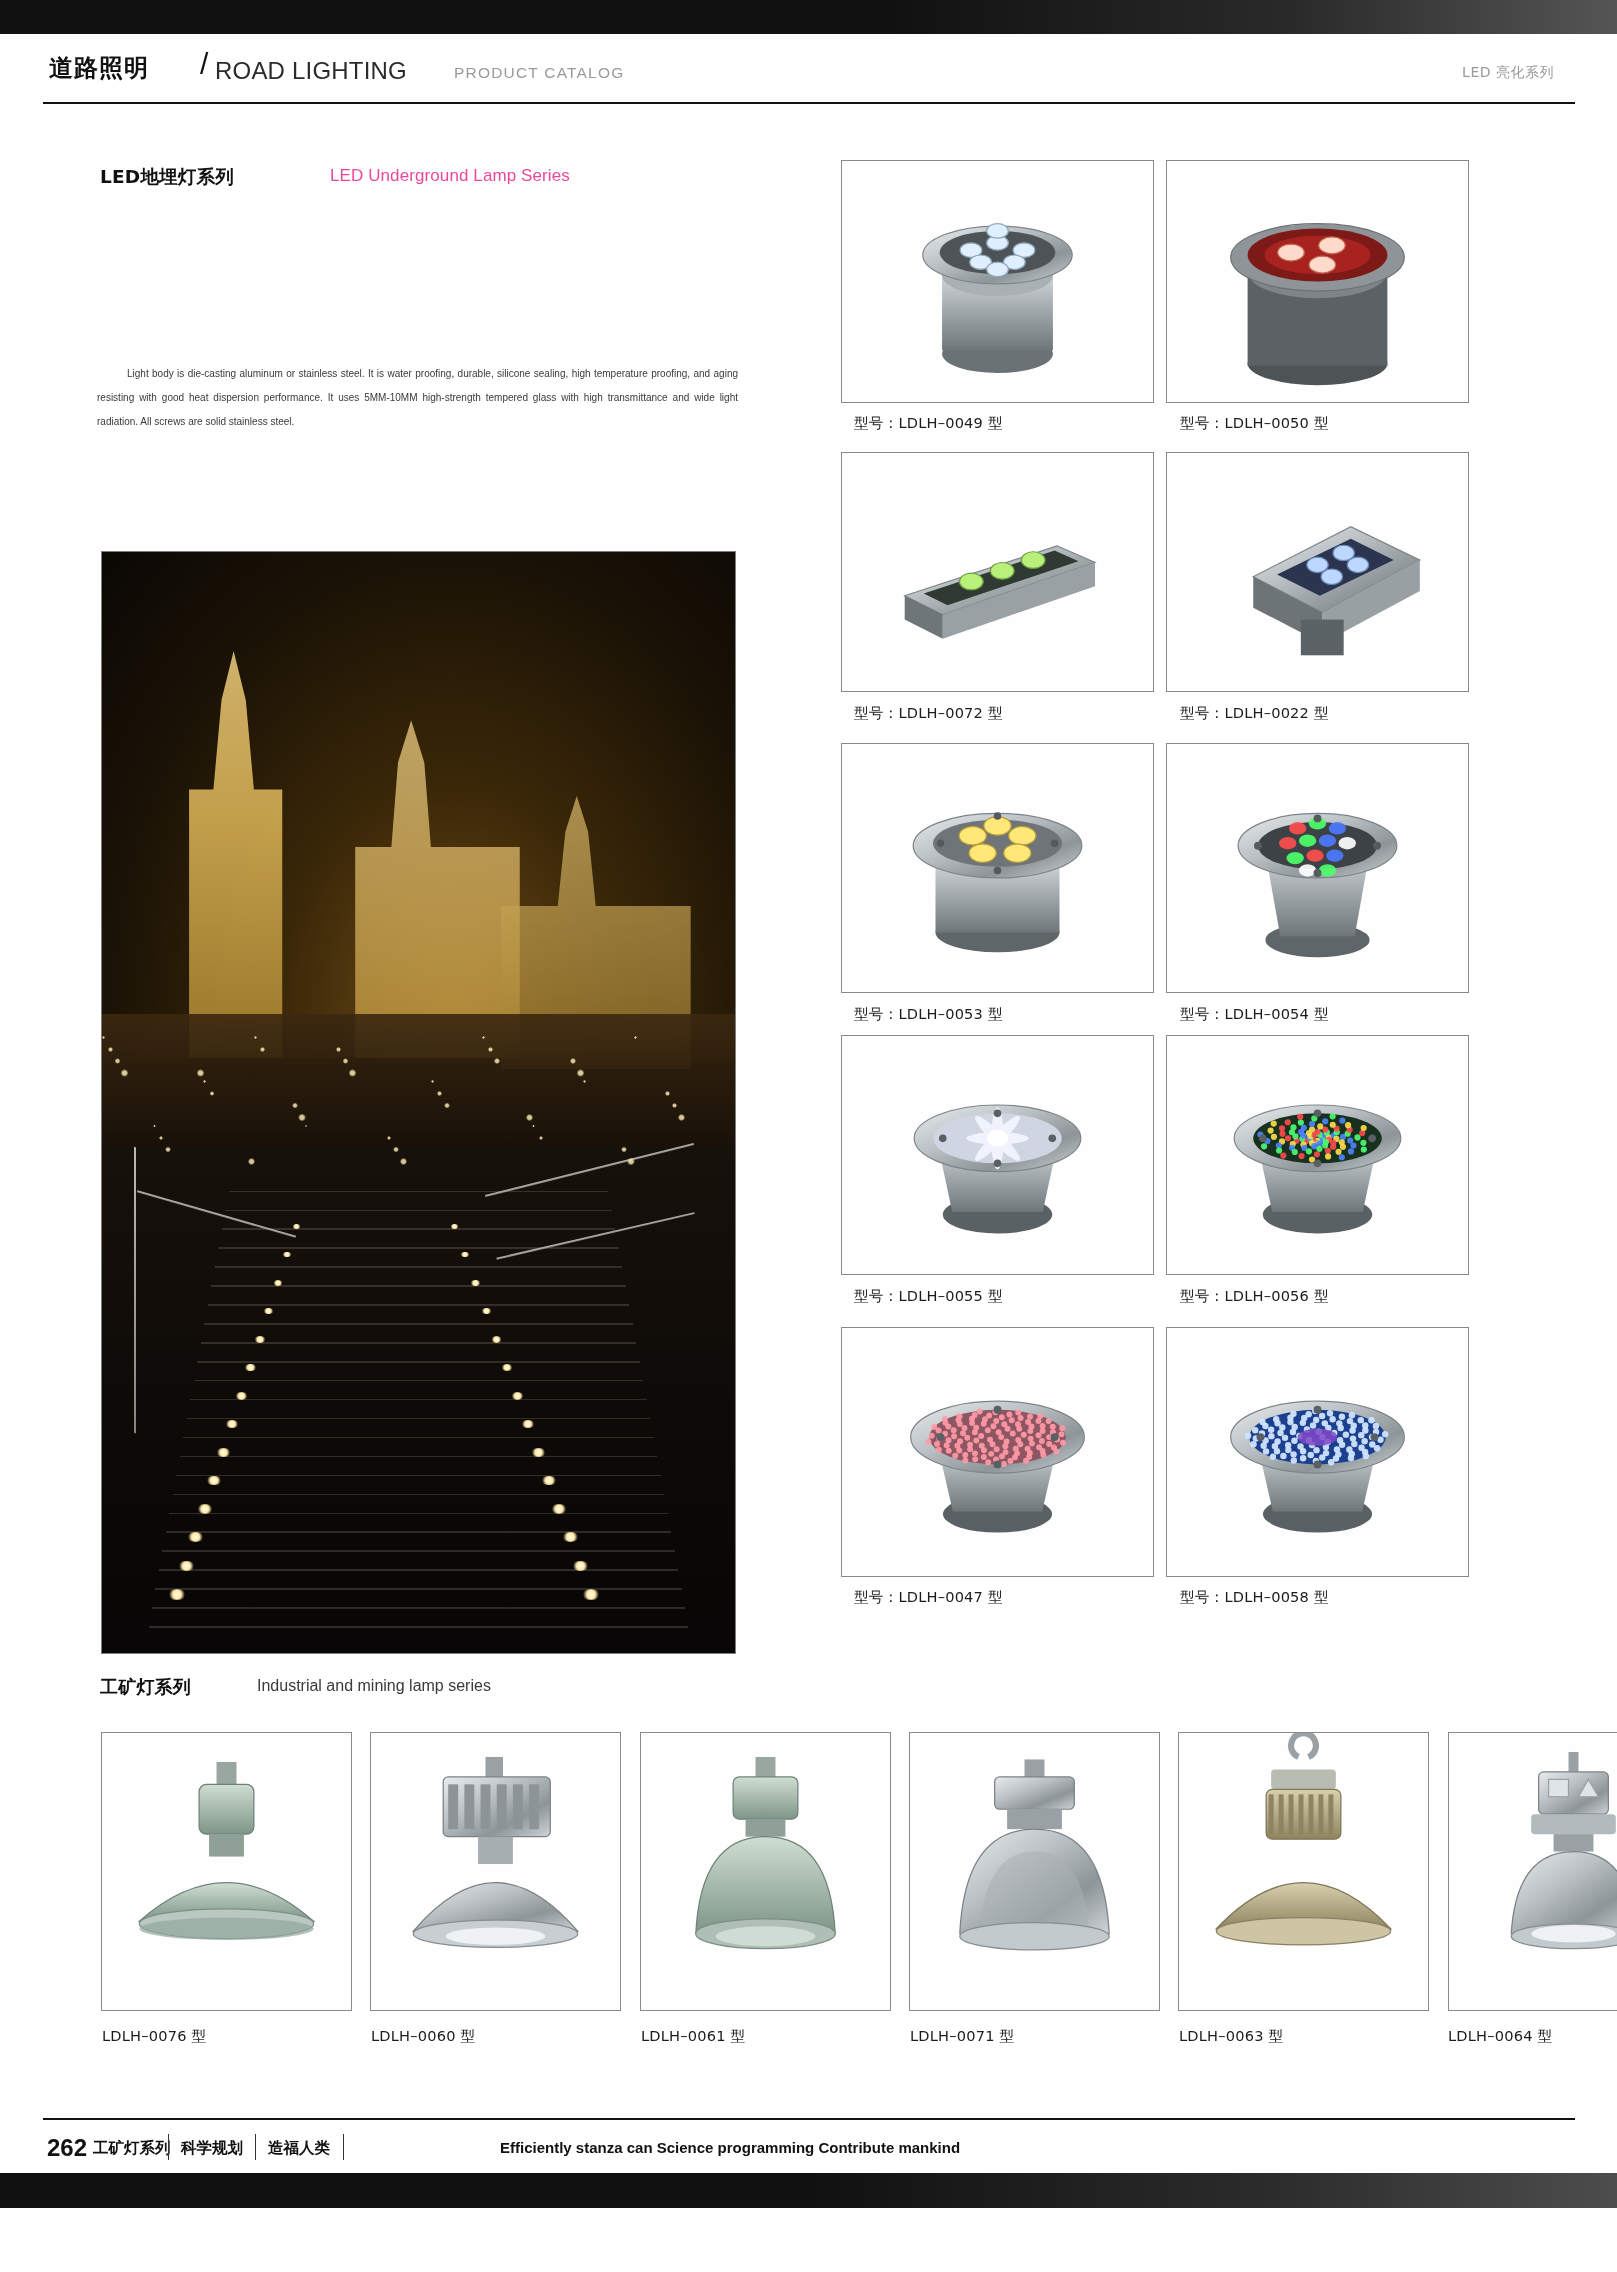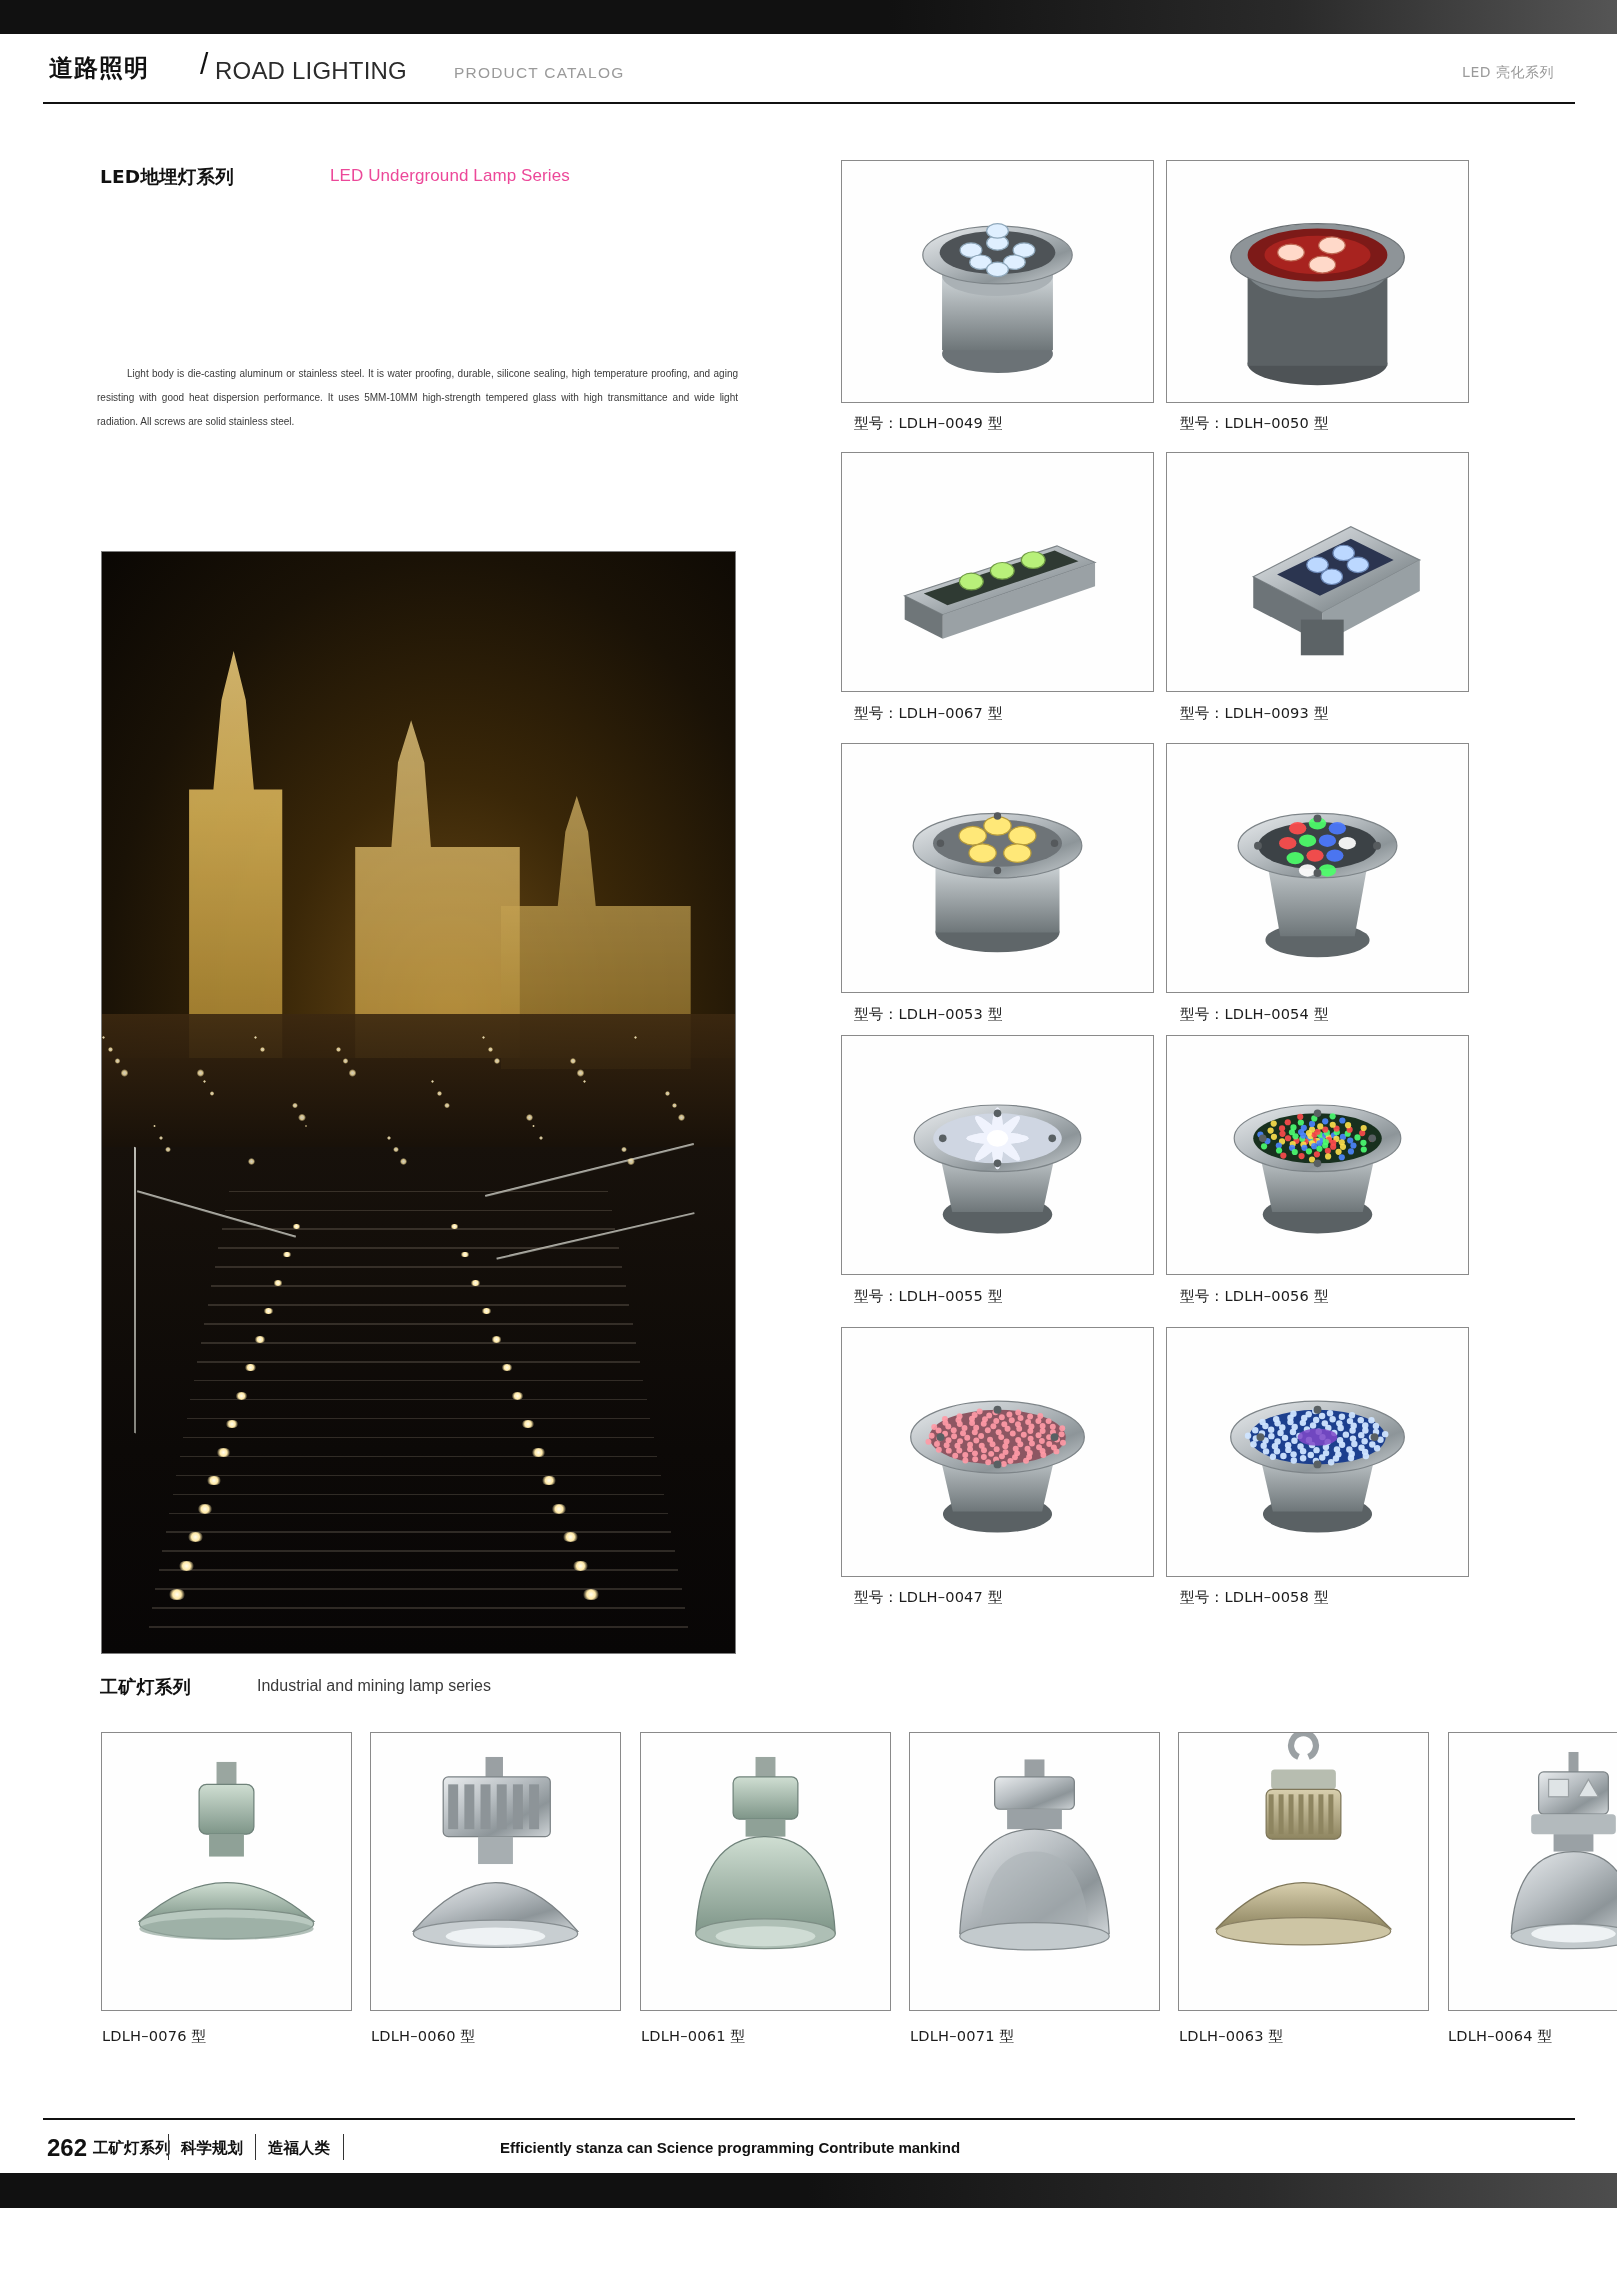--- a/index.html
+++ b/index.html
@@ -411,21 +411,21 @@
    </defs>
         <polygon points="22,120 150,78 182,92 54,136" fill="url(#steel)" stroke="#7d8488"></polygon>
         <polygon points="38,118 148,82 168,91 58,128" fill="#2f3a33"></polygon>
         <ellipse cx="78" cy="108" rx="10" ry="7" fill="#b8f07a" stroke="#6f9a45"></ellipse>
           <ellipse cx="104" cy="99" rx="10" ry="7" fill="#b8f07a" stroke="#6f9a45"></ellipse>
           <ellipse cx="130" cy="90" rx="10" ry="7" fill="#b8f07a" stroke="#6f9a45"></ellipse>
         <polygon points="54,136 182,92 182,112 54,156" fill="#9aa1a5"></polygon>
         <polygon points="22,120 54,136 54,156 22,140" fill="#6f7679"></polygon>
       </svg>
       </div>
-      <div class="cap" style="left:854px;top:704px">型号：LDLH–0067 型</div>
+      <div class="cap" style="left:854px;top:704px">型号：LDLH–0072 型</div>
       <div class="cell" style="left:1166px;top:452px;width:301px;height:238px">
         <svg class="lamp" viewBox="0 0 200 200" preserveAspectRatio="xMidYMid meet">
    <defs>
     <linearGradient id="steel" x1="0" y1="0" x2="1" y2="1">
       <stop offset="0" stop-color="#e9ecee"></stop>
               <stop offset=".4" stop-color="#b9bfc3"></stop>
       <stop offset=".7" stop-color="#8d9599"></stop>
               <stop offset="1" stop-color="#cfd4d7"></stop>
     </linearGradient>
     <linearGradient id="steel2" x1="0" y1="0" x2="0" y2="1">
@@ -449,21 +449,21 @@
         <polygon points="66,102 128,72 164,90 102,120" fill="#2b3550"></polygon>
         <ellipse cx="100" cy="94" rx="9" ry="6.5" fill="#bcd8ff" stroke="#6b87b5"></ellipse>
           <ellipse cx="122" cy="84" rx="9" ry="6.5" fill="#bcd8ff" stroke="#6b87b5"></ellipse>
           <ellipse cx="112" cy="104" rx="9" ry="6.5" fill="#bcd8ff" stroke="#6b87b5"></ellipse>
           <ellipse cx="134" cy="94" rx="9" ry="6.5" fill="#bcd8ff" stroke="#6b87b5"></ellipse>
         <polygon points="104,134 186,90 186,116 104,160" fill="#98a0a4"></polygon>
         <polygon points="46,104 104,134 104,160 46,130" fill="#6d7478"></polygon>
         <rect x="86" y="140" width="36" height="30" fill="#5c6366"></rect>
       </svg>
       </div>
-      <div class="cap" style="left:1180px;top:704px">型号：LDLH–0093 型</div>
+      <div class="cap" style="left:1180px;top:704px">型号：LDLH–0022 型</div>
       <div class="cell" style="left:841px;top:743px;width:311px;height:248px">
         <svg class="lamp" viewBox="0 0 200 200" preserveAspectRatio="xMidYMid meet">
    <defs>
     <linearGradient id="steel" x1="0" y1="0" x2="1" y2="1">
       <stop offset="0" stop-color="#e9ecee"></stop>
               <stop offset=".4" stop-color="#b9bfc3"></stop>
       <stop offset=".7" stop-color="#8d9599"></stop>
               <stop offset="1" stop-color="#cfd4d7"></stop>
     </linearGradient>
     <linearGradient id="steel2" x1="0" y1="0" x2="0" y2="1">

